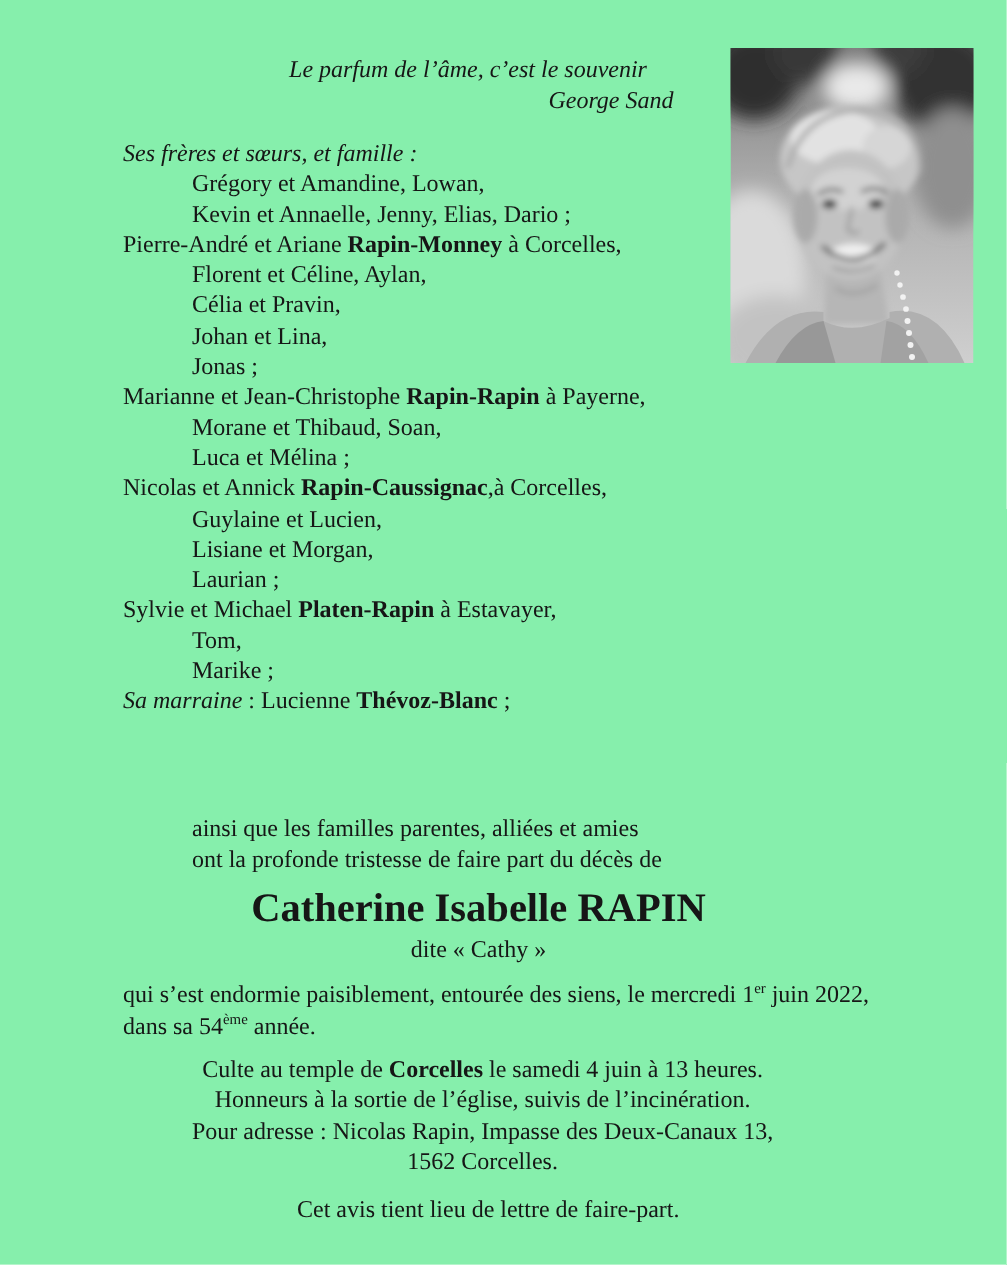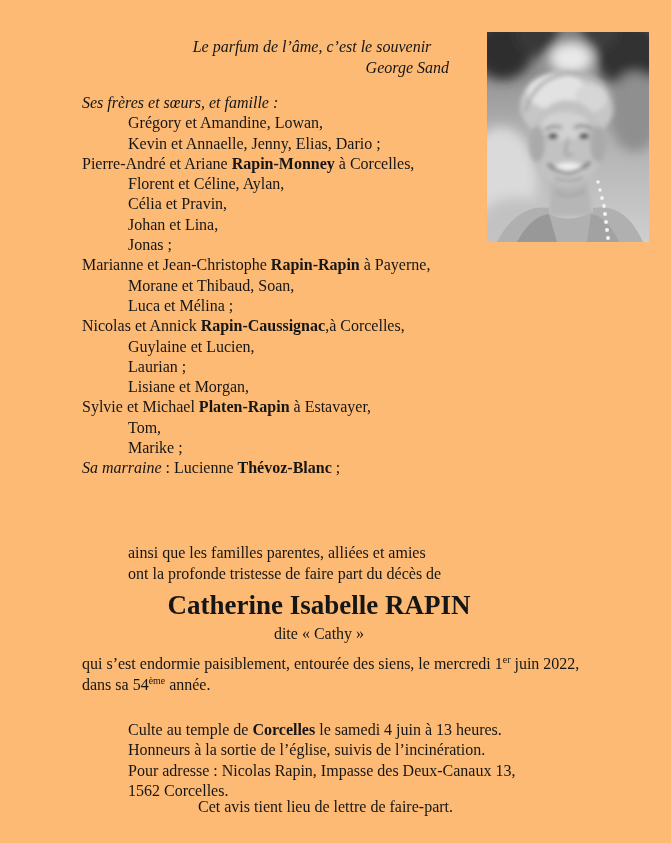--- a/index.html
+++ b/index.html
@@ -1,37 +1,37 @@
 <!DOCTYPE html>
 <html><head>
 <meta charset="utf-8">
 <style>
   html,body{margin:0;padding:0;}
   body{
     width:671px;height:843px;background:#ffffff;
     font-family:"Liberation Serif", serif;
     font-size:16px;color:#161616;
   }
-  .doc{position:relative;width:671px;height:843px;overflow:hidden;background:#fdba74;}
+  .doc{position:relative;width:671px;height:843px;overflow:hidden;background:#86efac;}
   .it{font-style:italic;}
   b{font-weight:bold;}
   sup{font-size:0.62em;line-height:0;}
   .quote{position:absolute;left:175px;top:36px;width:274px;font-style:italic;line-height:21px;}
   .quote .q1{text-align:center;white-space:nowrap;}
   .quote .q2{text-align:right;}
   .photo{position:absolute;left:487px;top:32px;width:162px;height:210px;}
   .photo svg{display:block;}
   .family{position:absolute;left:82px;top:93px;line-height:20.3px;white-space:nowrap;}
   .family .ind{padding-left:46px;}
   .also{position:absolute;left:128px;top:542px;line-height:21px;white-space:nowrap;}
   .deceased{position:absolute;left:82px;top:592px;width:474px;text-align:center;}
   .deceased .name{font-weight:bold;font-size:27px;line-height:26px;}
   .deceased .nickname{font-size:16px;margin-top:7px;}
   .death{position:absolute;left:82px;top:654px;line-height:20.5px;white-space:nowrap;}
-  .ceremony{position:absolute;left:128px;top:720px;line-height:20.3px;white-space:nowrap;}
+  .ceremony{position:absolute;left:128px;top:704px;line-height:20.3px;white-space:nowrap;text-align:center;}
   .footer{position:absolute;left:198px;top:796px;line-height:21px;white-space:nowrap;}
 </style>
 </head>
 <body>
 
 <div class="doc">
 
   <div class="quote">
     <div class="q1">Le parfum de l’âme, c’est le souvenir</div>
     <div class="q2">George Sand</div>
@@ -108,22 +108,22 @@
     <div><span>Pierre-André et Ariane </span><b>Rapin-Monney</b><span> à Corcelles,</span></div>
     <div class="ind"><span>Florent et Céline, Aylan,</span></div>
     <div class="ind"><span>Célia et Pravin,</span></div>
     <div class="ind"><span>Johan et Lina,</span></div>
     <div class="ind"><span>Jonas ;</span></div>
     <div><span>Marianne et Jean-Christophe </span><b>Rapin-Rapin</b><span> à Payerne,</span></div>
     <div class="ind"><span>Morane et Thibaud, Soan,</span></div>
     <div class="ind"><span>Luca et Mélina ;</span></div>
     <div><span>Nicolas et Annick </span><b>Rapin-Caussignac</b><span>,à Corcelles,</span></div>
     <div class="ind"><span>Guylaine et Lucien,</span></div>
+    <div class="ind"><span>Lisiane et Morgan,</span></div>
     <div class="ind"><span>Laurian ;</span></div>
-    <div class="ind"><span>Lisiane et Morgan,</span></div>
     <div><span>Sylvie et Michael </span><b>Platen-Rapin</b><span> à Estavayer,</span></div>
     <div class="ind"><span>Tom,</span></div>
     <div class="ind"><span>Marike ;</span></div>
     <div><span class="it">Sa marraine</span><span> : Lucienne </span><b>Thévoz-Blanc</b><span> ;</span></div>
   </div>
 
   <div class="also">
     <div>ainsi que les familles parentes, alliées et amies</div>
     <div>ont la profonde tristesse de faire part du décès de</div>
   </div>

